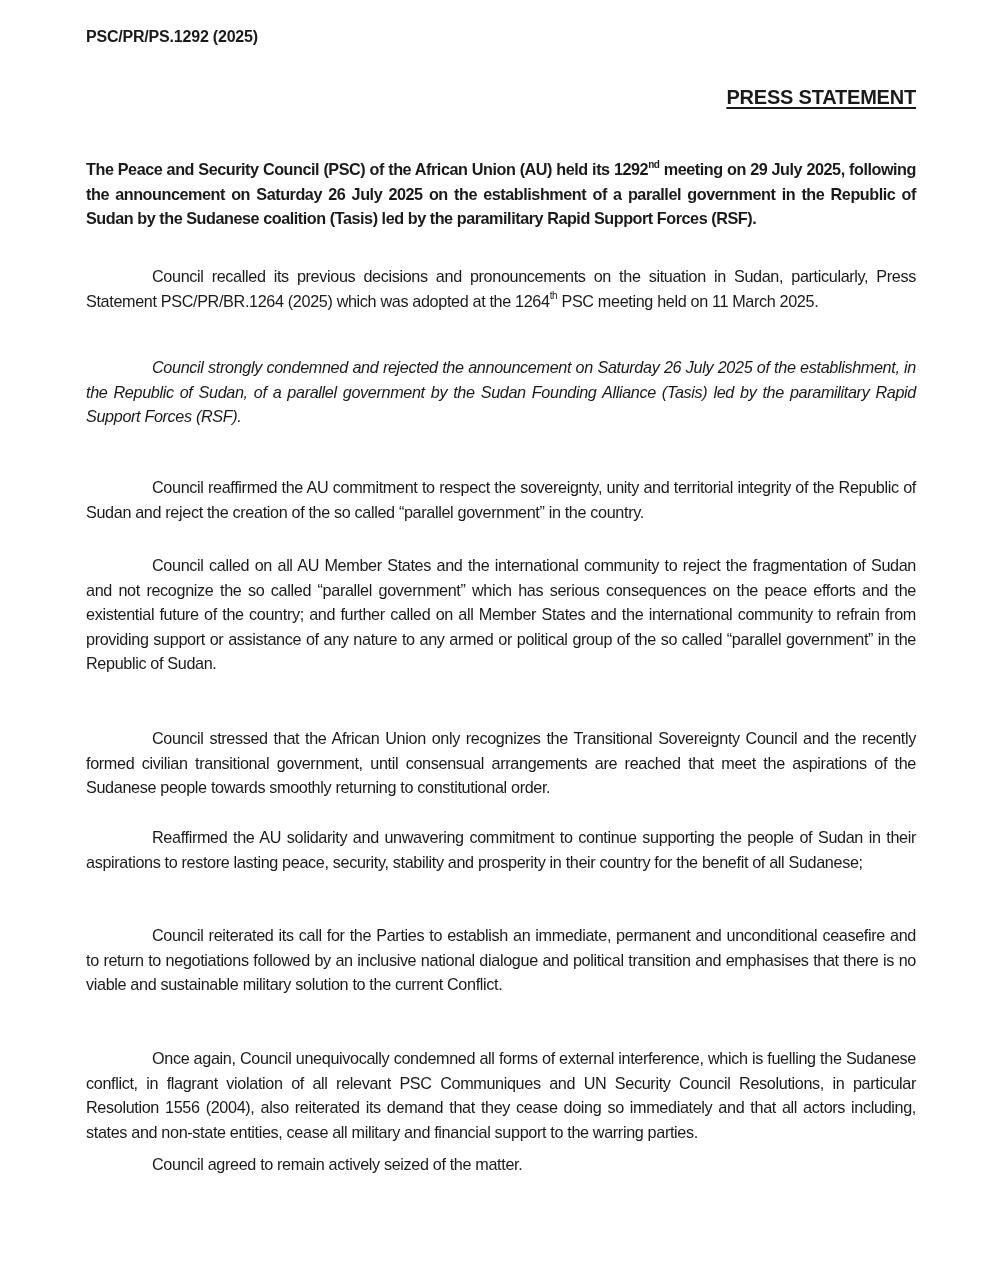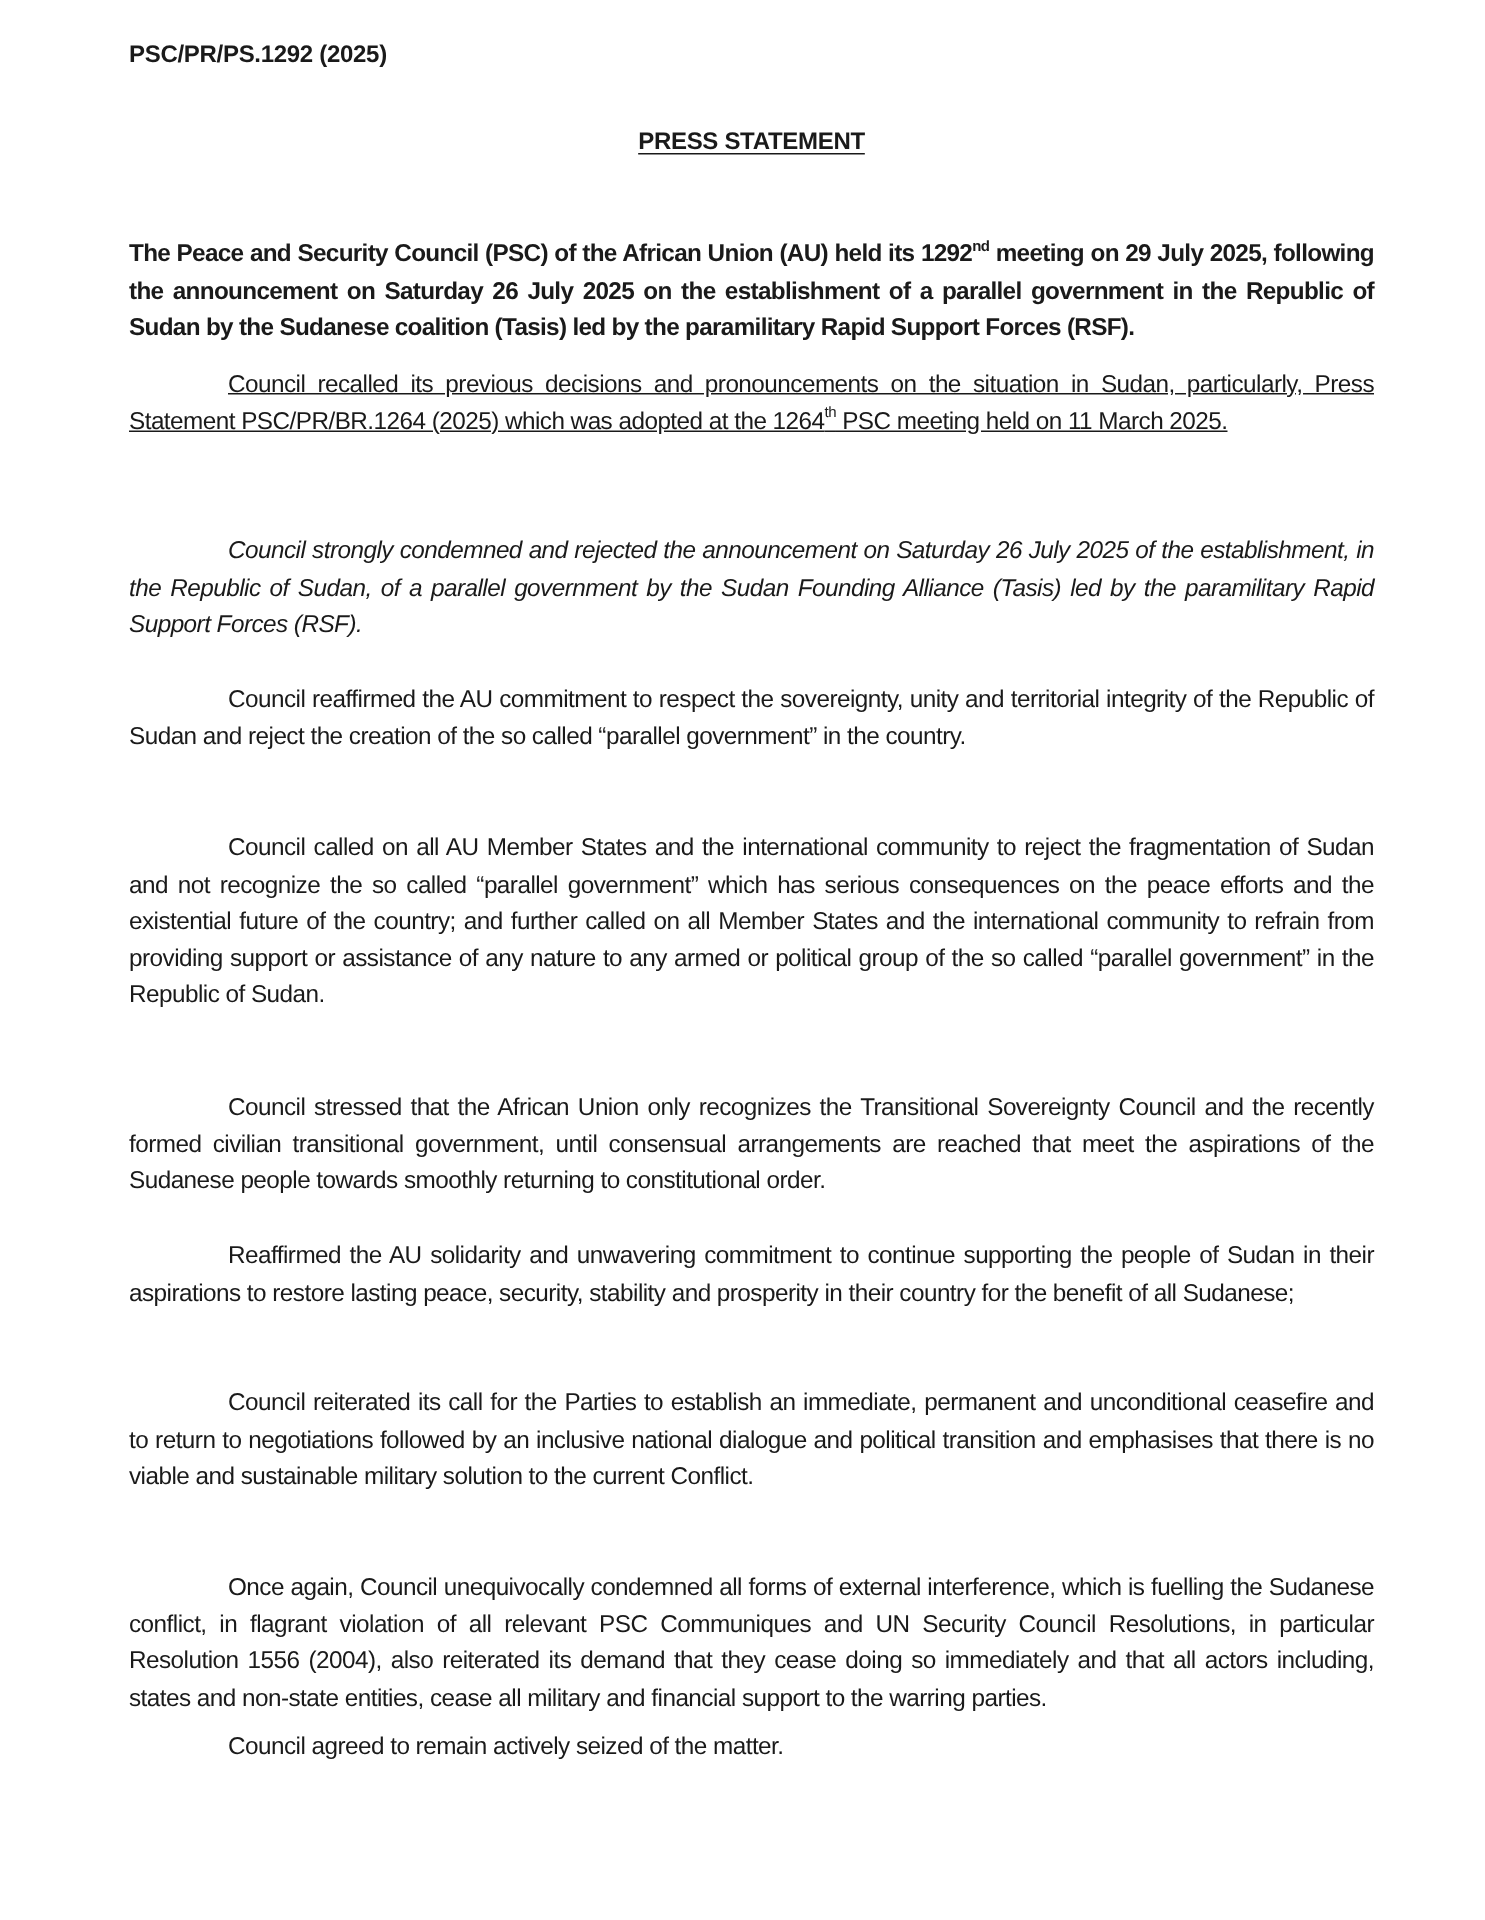--- a/index.html
+++ b/index.html
@@ -27,22 +27,22 @@
       left: 0;
       font-size: 16px;
       font-weight: bold;
       letter-spacing: -0.2px;
     }
     .title {
       position: absolute;
       top: 86px;
       left: 0;
       width: 830px;
-      text-align: center;
-      font-size: 16px;
+      text-align: right;
+      font-size: 20px;
       font-weight: bold;
       letter-spacing: -0.2px;
     }
     .title span {
       text-decoration: underline;
       text-underline-offset: 3px;
     }
     .para {
       position: absolute;
       left: 0;
@@ -75,25 +75,25 @@
 <div class="page">
 
   <div class="ref">PSC/PR/PS.1292 (2025)</div>
 
   <div class="title">
     <span>PRESS STATEMENT</span>
   </div>
 
   <div class="para lead" style="top:133px;"><span>The Peace and Security Council (PSC) of the African Union (AU) held its 1292</span><sup>nd</sup><span> meeting on 29 July 2025, following the announcement on Saturday 26 July 2025 on the establishment of a parallel government in the Republic of Sudan by the Sudanese coalition (Tasis) led by the paramilitary Rapid Support Forces (RSF).</span></div>
 
-  <div class="para indent" style="top:244px;text-decoration:underline;"><span>Council recalled its previous decisions and pronouncements on the situation in Sudan, particularly, Press Statement PSC/PR/BR.1264 (2025) which was adopted at the 1264</span><sup>th</sup><span> PSC meeting held on 11 March 2025.</span></div>
+  <div class="para indent" style="top:264px;"><span>Council recalled its previous decisions and pronouncements on the situation in Sudan, particularly, Press Statement PSC/PR/BR.1264 (2025) which was adopted at the 1264</span><sup>th</sup><span> PSC meeting held on 11 March 2025.</span></div>
 
   <div class="para indent" style="top:355px;font-style:italic;">Council strongly condemned and rejected the announcement on Saturday 26 July 2025 of the establishment, in the Republic of Sudan, of a parallel government by the Sudan Founding Alliance (Tasis) led by the paramilitary Rapid Support Forces (RSF).</div>
 
-  <div class="para indent" style="top:454px;">Council reaffirmed the AU commitment to respect the sovereignty, unity and territorial integrity of the Republic of Sudan and reject the creation of the so called “parallel government” in the country.</div>
+  <div class="para indent" style="top:475px;">Council reaffirmed the AU commitment to respect the sovereignty, unity and territorial integrity of the Republic of Sudan and reject the creation of the so called “parallel government” in the country.</div>
 
   <div class="para indent" style="top:553px;">Council called on all AU Member States and the international community to reject the fragmentation  of Sudan and not recognize the so called “parallel government” which has serious consequences on the peace  efforts  and the existential future of the country; and further called on all Member States and the international community to refrain from providing support or assistance of any nature to any armed or political group of the so called “parallel government” in the Republic of Sudan.</div>
 
   <div class="para indent" style="top:726px;">Council stressed that the African Union only recognizes the Transitional Sovereignty Council and the recently formed civilian transitional government, until consensual arrangements are reached that meet the aspirations of the Sudanese people towards smoothly returning to constitutional order.</div>
 
   <div class="para indent" style="top:825px;">Reaffirmed the AU solidarity and unwavering commitment to continue supporting the people of Sudan in their aspirations to restore lasting peace, security, stability and prosperity in their country for the benefit of all Sudanese;</div>
 
   <div class="para indent" style="top:923px;">Council reiterated its call for the Parties to establish an immediate, permanent and unconditional ceasefire and to return to negotiations followed by an inclusive national dialogue and political transition and emphasises that there is no viable and sustainable military solution to the current  Conflict.</div>
 
   <div class="para indent" style="top:1046px;">Once again, Council unequivocally condemned all forms of external interference, which is fuelling the Sudanese conflict, in flagrant violation of all relevant PSC Communiques and UN Security Council Resolutions, in particular Resolution 1556 (2004), also reiterated its demand that they cease doing so immediately and that all actors including, states and non-state entities, cease all military and financial support to the warring parties.</div>

